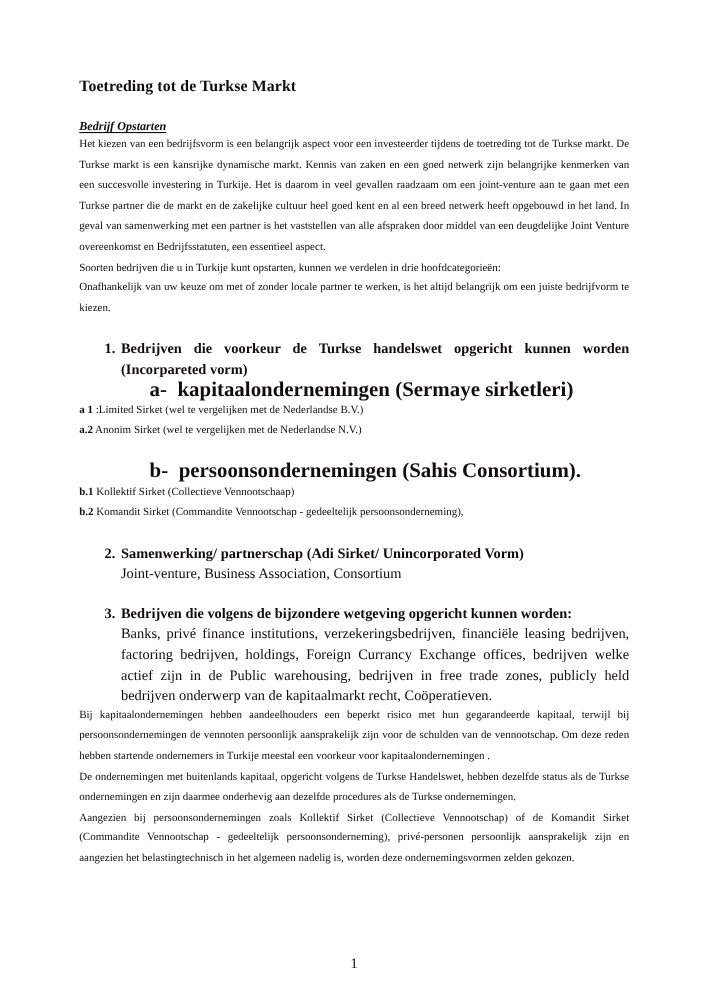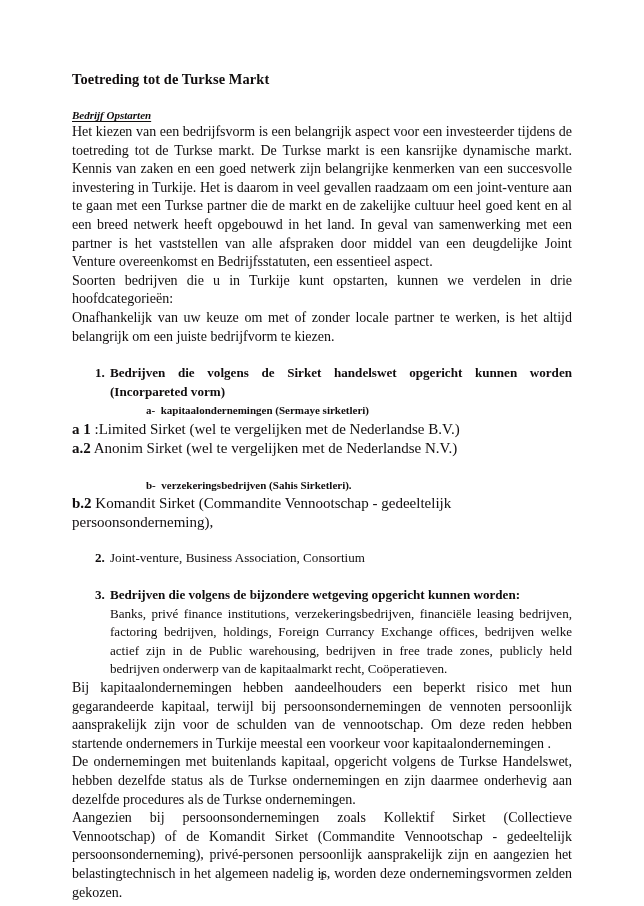--- a/index.html
+++ b/index.html
@@ -42,21 +42,21 @@
     font-weight: bold;
     font-style: italic;
     text-decoration: underline;
     text-underline-offset: 2px;
     margin: 21px 0 0 0;
     display: inline-block;
   }
 
   
   p.body {
-    font-size: 14px;
+    font-size: 10px;
     line-height: 18.6px;
     text-align: justify;
     text-justify: inter-word;
     margin: 0;
     hyphens: none;
   }
   .gap-before-para { margin-top: 17px; }
   .gap-sm { margin-top: 0px; }
 
   
@@ -89,29 +89,29 @@
   .li-sub {
     font-size: 13.1px;
     line-height: 18.6px;
     text-align: justify;
     text-justify: inter-word;
     margin: 0;
   }
 
   
   .sub-head {
-    font-size: 11px;
+    font-size: 19px;
     font-weight: bold;
     line-height: 18.6px;
-    margin: 0 0 0 36px;
+    margin: 0 0 0 26px;
     white-space: pre;
   }
   
   .hang-line {
-    font-size: 15px;
+    font-size: 10px;
     line-height: 18.6px;
     margin: 0 0 0 -38px;
     white-space: pre-wrap;
   }
   .hang-line b { font-weight: bold; }
   .spacer-line { height: 18.6px; }
 
   
   .page-number {
     position: absolute;
@@ -136,34 +136,36 @@
     </div>
 
     <p class="body gap-before-para">Het kiezen van een bedrijfsvorm is een belangrijk aspect voor een investeerder tijdens de toetreding tot de Turkse markt. De Turkse markt is een kansrijke dynamische markt. Kennis van zaken en een goed netwerk zijn belangrijke kenmerken van een succesvolle investering in Turkije. Het is daarom in veel gevallen raadzaam om een joint-venture aan te gaan met een Turkse partner die de markt en de zakelijke cultuur heel goed kent en al een breed netwerk heeft opgebouwd in het land. In geval van samenwerking met een partner is het vaststellen van alle afspraken door middel van een deugdelijke Joint Venture overeenkomst en Bedrijfsstatuten, een essentieel aspect.</p>
     <p class="body gap-before-para">Soorten bedrijven die u in Turkije kunt opstarten, kunnen we verdelen in drie hoofdcategorieën:</p>
     <p class="body gap-sm">Onafhankelijk van uw keuze om met of zonder locale partner te werken, is het altijd belangrijk om een juiste bedrijfvorm te kiezen.</p>
 
     <ol class="main-list">
 
       <li>
         <span class="num">1.</span>
-        <p class="li-head">Bedrijven die volgens de Sirket handelswet opgericht kunnen worden (Incorpareted vorm)</p>
+        <p class="li-head">Bedrijven die voorkeur de Turkse handelswet opgericht kunnen worden (Incorpareted vorm)</p>
 
         <p class="sub-head">a-  kapitaalondernemingen (Sermaye sirketleri)</p>
         <p class="hang-line"><b>a 1</b><span> :Limited Sirket (wel te vergelijken met de Nederlandse B.V.)</span></p>
         <p class="hang-line"><b>a.2</b><span> Anonim Sirket (wel te vergelijken met de Nederlandse N.V.)</span></p>
 
         <div class="spacer-line"></div>
 
-        <p class="sub-head">b-  verzekeringsbedrijven (Sahis Sirketleri).</p>
+        <p class="sub-head">b-  persoonsondernemingen (Sahis Consortium).</p>
+        <p class="hang-line"><b>b.1</b><span> Kollektif Sirket (Collectieve Vennootschaap)</span></p>
         <p class="hang-line"><b>b.2</b><span> Komandit Sirket (Commandite Vennootschap - gedeeltelijk persoonsonderneming),</span></p>
       </li>
 
       <li>
         <span class="num">2.</span>
+        <p class="li-head">Samenwerking/ partnerschap (Adi Sirket/ Unincorporated  Vorm)</p>
         <p class="li-sub">Joint-venture, Business Association, Consortium</p>
       </li>
 
       <li>
         <span class="num">3.</span>
         <p class="li-head">Bedrijven die volgens de bijzondere wetgeving opgericht kunnen worden:</p>
         <p class="li-sub">Banks, privé finance institutions, verzekeringsbedrijven, financiële leasing bedrijven, factoring bedrijven, holdings, Foreign Currancy Exchange offices, bedrijven welke actief zijn in de Public warehousing, bedrijven in free trade zones, publicly held bedrijven onderwerp van de kapitaalmarkt recht, Coöperatieven.</p>
       </li>
 
     </ol>

